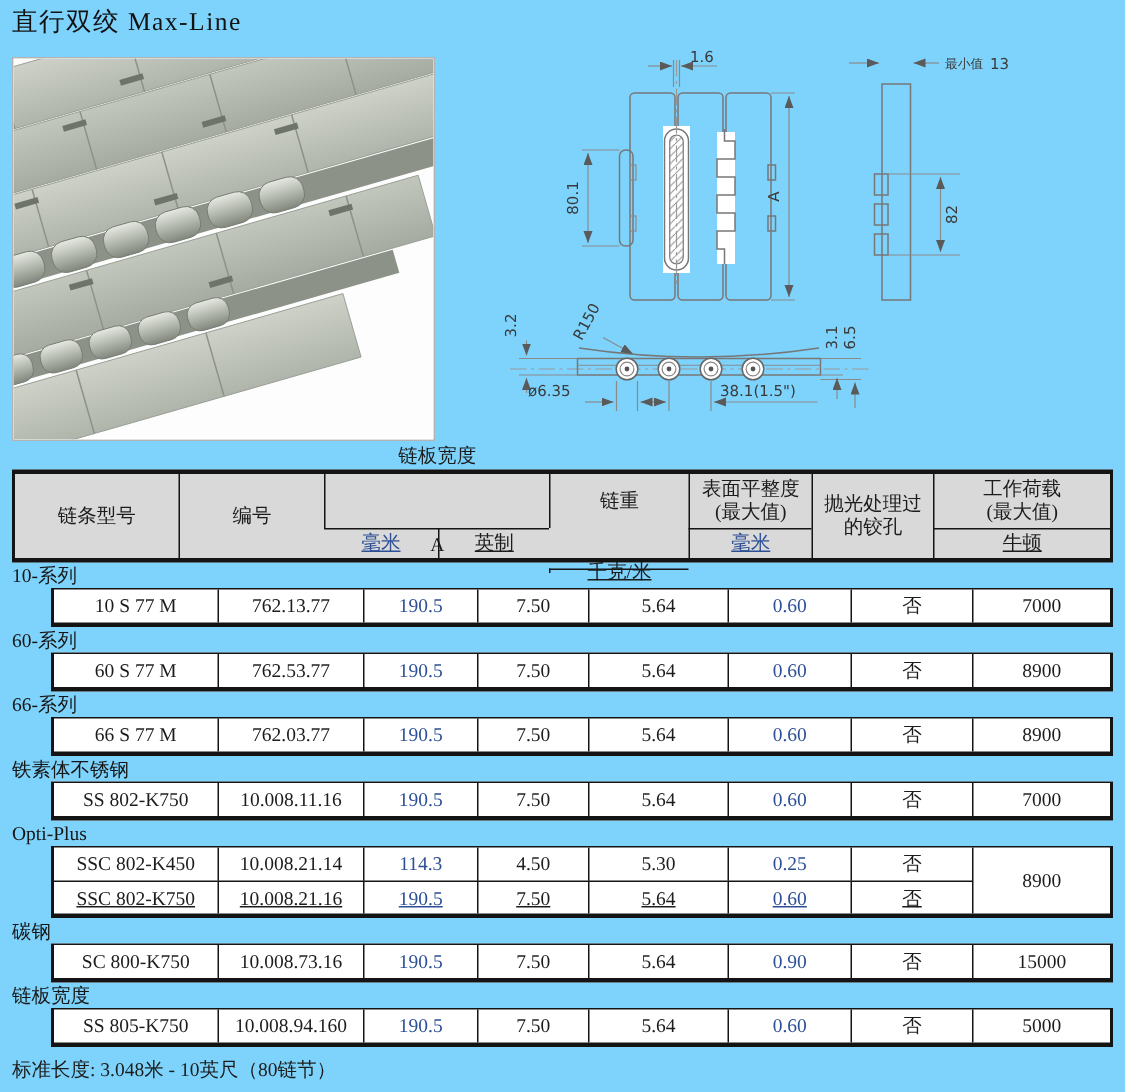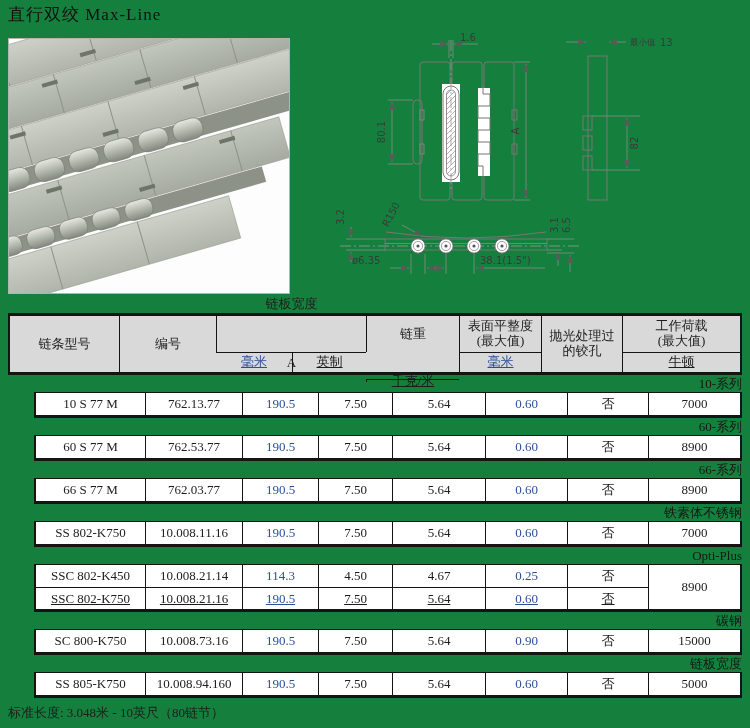--- a/index.html
+++ b/index.html
@@ -1,16 +1,16 @@
 <!DOCTYPE html>
 <html><head>
 <meta charset="utf-8">
 <style>
   html,body{margin:0;padding:0;background:#fff;}
-  #page{position:relative;width:750px;height:728px;background:#15803d;overflow:hidden;
+  #page{position:relative;width:750px;height:728px;background:#7dd3fc;overflow:hidden;
         font-family:"Liberation Serif","DejaVu Serif",serif;color:#1c1c1c;}
   .title{position:absolute;left:8px;top:3px;font-size:17px;letter-spacing:1px;color:#121212;}
   .photo-frame{position:absolute;left:8px;top:38px;width:280px;height:254px;border:1px solid #b3b3b3;background:#fdfdfd;}
   .drawing{position:absolute;left:330px;top:26px;width:420px;height:276px;}
   .dline{stroke:#777;fill:none;stroke-width:1;}
   .dthin{stroke:#8a8a8a;fill:none;stroke-width:.8;}
   .dtext{font-family:"DejaVu Sans",sans-serif;font-size:10px;fill:#3a3a3a;}
   .dtext-sm{font-family:"DejaVu Sans",sans-serif;font-size:8.5px;fill:#3a3a3a;}
   .cline{stroke:#9a9a9a;stroke-width:.8;stroke-dasharray:11 3 2 3;fill:none;}
 
@@ -29,21 +29,21 @@
   .h-width-mm{grid-row:2;grid-column:3;}
   .h-width-in{grid-row:2;grid-column:4;}
   .h-weight{grid-row:1;grid-column:5;}
   .h-weight-u{grid-row:2;grid-column:5;margin-top:27px;}
   .h-flat{grid-row:1;grid-column:6;}
   .h-flat-u{grid-row:2;grid-column:6;}
   .h-pol{grid-row:1/3;grid-column:7;}
   .h-load{grid-row:1;grid-column:8;}
   .h-load-u{grid-row:2;grid-column:8;}
 
-  .section-row{height:17px;line-height:17px;text-align:right;font-size:13px;color:#161616;}
+  .section-row{height:17px;line-height:17px;text-align:left;font-size:13px;color:#161616;}
   .band{display:grid;grid-template-columns:109px 97px 76px 74px 93px 82px 81px 1fr;
         grid-auto-rows:22px;border:2px solid #141414;border-top-width:1px;border-bottom-width:3px;
         box-sizing:content-box;background:#fff;margin-left:26px;}
   .cell{display:flex;align-items:center;justify-content:center;font-size:13px;box-sizing:border-box;}
   .footer-note{position:absolute;left:8px;top:704px;font-size:13px;color:#1c1c1c;}
 </style>
 </head>
 <body>
 
 <div id="page">
@@ -309,21 +309,21 @@
           <div class="cell bl blue">0.60</div>
           <div class="cell bl">否</div>
           <div class="cell bl">7000</div>
         </div>
         <div class="section-row">Opti-Plus</div>
         <div class="band">
           <div class="cell">SSC 802-K450</div>
           <div class="cell bl">10.008.21.14</div>
           <div class="cell bl blue">114.3</div>
           <div class="cell bl">4.50</div>
-          <div class="cell bl">4.67</div>
+          <div class="cell bl">5.30</div>
           <div class="cell bl blue">0.25</div>
           <div class="cell bl">否</div>
           <div class="cell bl" style="grid-row: span 2;">8900</div>
           <div class="cell bt">SSC 802-K750</div>
           <div class="cell bl bt">10.008.21.16</div>
           <div class="cell bl bt blue">190.5</div>
           <div class="cell bl bt">7.50</div>
           <div class="cell bl bt">5.64</div>
           <div class="cell bl bt blue">0.60</div>
           <div class="cell bl bt">否</div>

